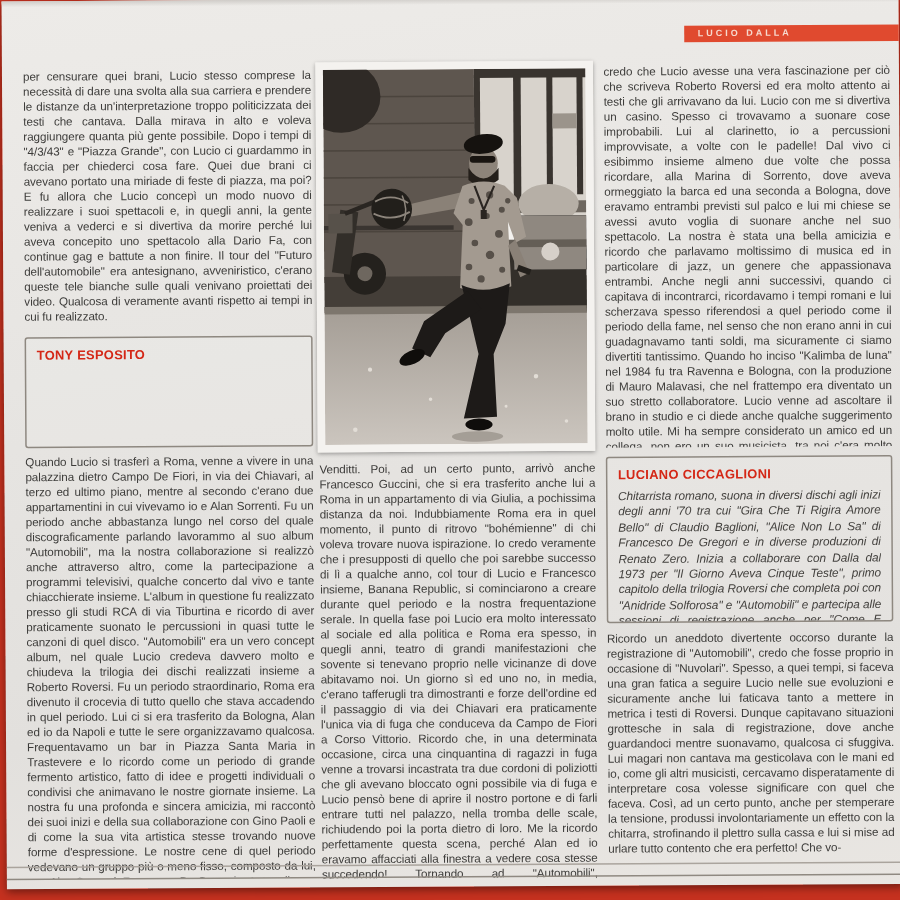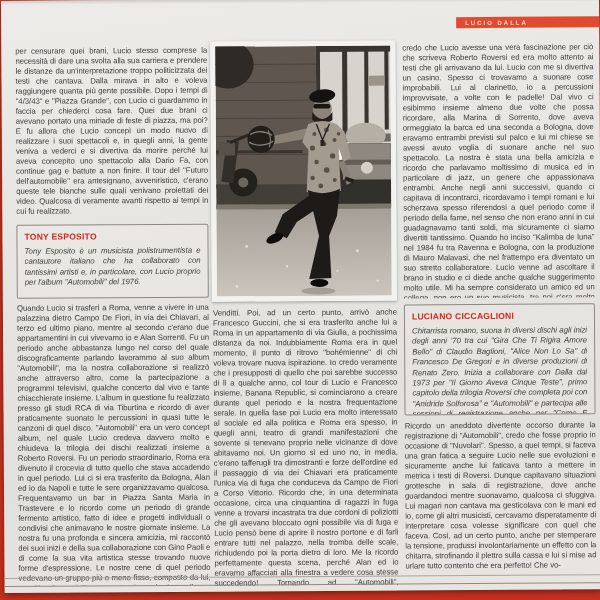--- a/index.html
+++ b/index.html
@@ -69,21 +69,20 @@
   <div class="edge-shade"></div>
 
   <div class="header-bar">
     <span>LUCIO DALLA</span>
   </div>
 
   <div class="col col-left">
     <p class="p-lt1">per censurare quei brani, Lucio stesso comprese la necessità di dare una svolta alla sua carriera e prendere le distanze da un'interpretazione troppo politicizzata dei testi che cantava. Dalla mirava in alto e voleva raggiungere quanta più gente possibile. Dopo i tempi di "4/3/43" e "Piazza Grande", con Lucio ci guardammo in faccia per chiederci cosa fare. Quei due brani ci avevano portato una miriade di feste di piazza, ma poi? E fu allora che Lucio concepì un modo nuovo di realizzare i suoi spettacoli e, in quegli anni, la gente veniva a vederci e si divertiva da morire perché lui aveva concepito uno spettacolo alla Dario Fa, con continue gag e battute a non finire. Il tour del "Futuro dell'automobile" era antesignano, avveniristico, c'erano queste tele bianche sulle quali venivano proiettati dei video. Qualcosa di veramente avanti rispetto ai tempi in cui fu realizzato.</p>
     <div class="bio-box box-tony">
       <h3>TONY ESPOSITO</h3>
-      <p>Tony Esposito è un musicista polistrumentista e cantautore italiano che ha collaborato con tantissimi artisti e, in particolare, con Lucio proprio per l'album "Automobili" del 1976.</p>
     </div>
     <p class="p-lt2">Quando Lucio si trasferì a Roma, venne a vivere in una palazzina dietro Campo De Fiori, in via dei Chiavari, al terzo ed ultimo piano, mentre al secondo c'erano due appartamentini in cui vivevamo io e Alan Sorrenti. Fu un periodo anche abbastanza lungo nel corso del quale discograficamente parlando lavorammo al suo album "Automobili", ma la nostra collaborazione si realizzò anche attraverso altro, come la partecipazione a programmi televisivi, qualche concerto dal vivo e tante chiacchierate insieme. L'album in questione fu realizzato presso gli studi RCA di via Tiburtina e ricordo di aver praticamente suonato le percussioni in quasi tutte le canzoni di quel disco. "Automobili" era un vero concept album, nel quale Lucio credeva davvero molto e chiudeva la trilogia dei dischi realizzati insieme a Roberto Roversi. Fu un periodo straordinario, Roma era divenuto il crocevia di tutto quello che stava accadendo in quel periodo. Lui ci si era trasferito da Bologna, Alan ed io da Napoli e tutte le sere organizzavamo qualcosa. Frequentavamo un bar in Piazza Santa Maria in Trastevere e lo ricordo come un periodo di grande fermento artistico, fatto di idee e progetti individuali o condivisi che animavano le nostre giornate insieme. La nostra fu una profonda e sincera amicizia, mi raccontò dei suoi inizi e della sua collaborazione con Gino Paoli e di come la sua vita artistica stesse trovando nuove forme d'espressione. Le nostre cene di quel periodo vedevano un gruppo più o meno fisso, composto da lui, me, Alan Sorrenti, Francesco De Gregori e Antonello</p>
   </div>
 
   <div class="photo">
     <svg viewBox="0 0 174 250" preserveAspectRatio="none">
       <defs>
         <linearGradient id="pav" x1="0" y1="0" x2="0" y2="1">
           <stop offset="0" stop-color="#a49d95"></stop>
           <stop offset="1" stop-color="#cbc5be"></stop>

